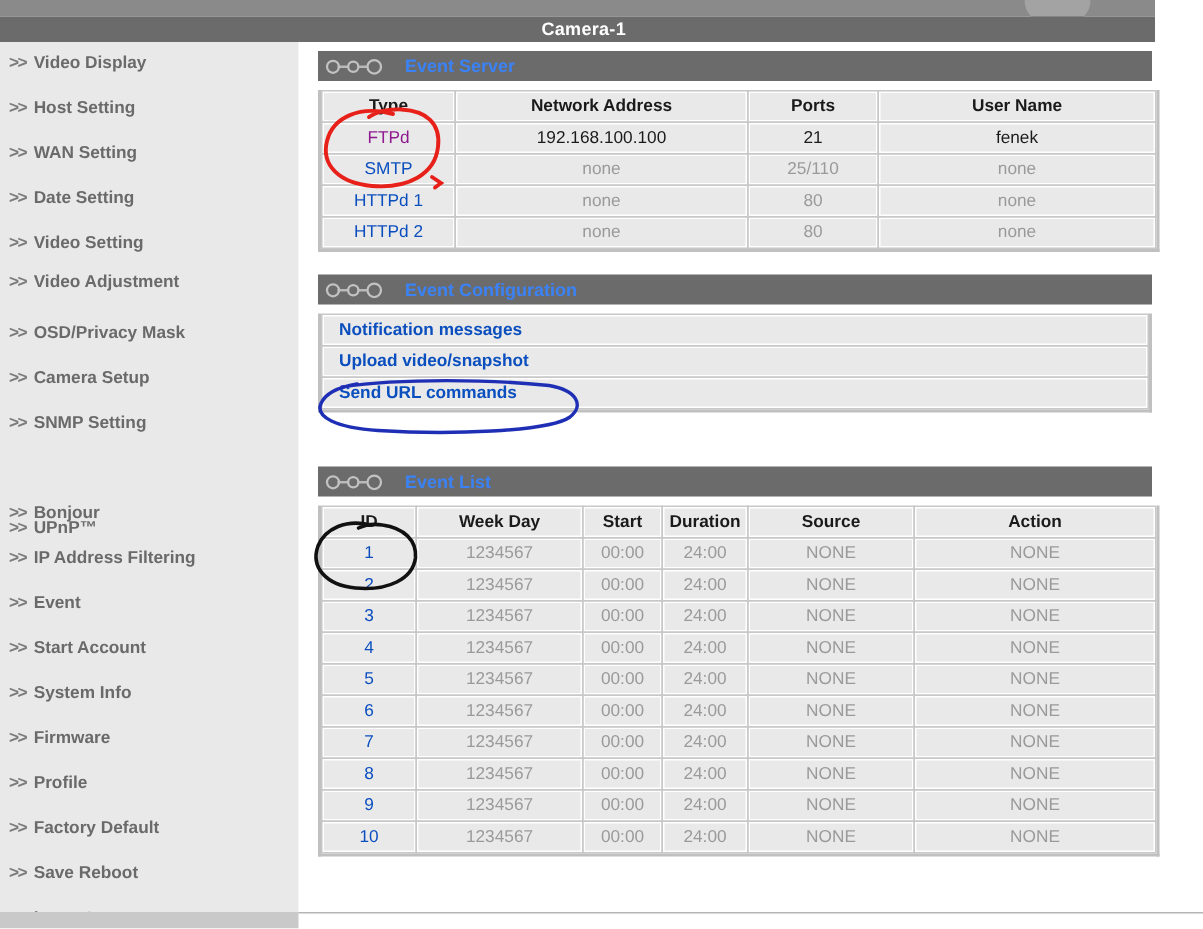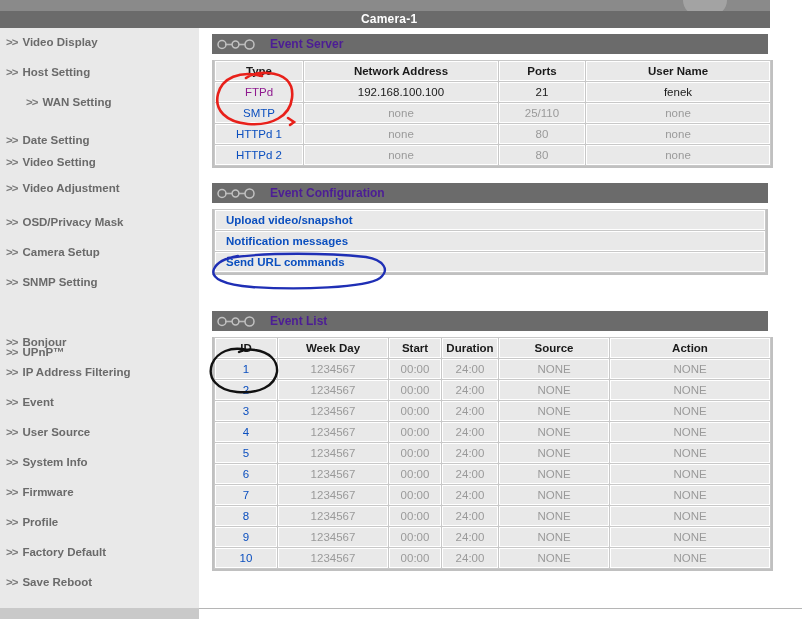--- a/index.html
+++ b/index.html
@@ -53,21 +53,21 @@
   }
 
   
   .panel { position: absolute; }
   .panel-head {
     position: absolute; left: 0; top: 0; width: 556px; height: 20px;
     background: #6b6b6b;
   }
   .panel-head-title {
     position: absolute; left: 58px; top: 0; height: 20px; line-height: 20px;
-    color: #4c1d95; font-size: 12px; font-weight: bold;
+    color: #3b82f6; font-size: 12px; font-weight: bold;
   }
   .chain-icon { position: absolute; left: 4px; top: 5px; width: 42px; height: 11px; }
 
   
   .tbl {
     position: absolute; left: 0;
     border-collapse: separate; border-spacing: 1px;
     background: #ffffff;
     border-left: 2px solid #c0c0c0;
     border-right: 2px solid #c0c0c0;
@@ -120,32 +120,32 @@
 
   <div class="topbar-light"></div>
   <div class="topbar-arc"></div>
   <div class="titlebar"></div>
   <div class="titlebar-text">Camera-1</div>
 
   <div class="sidebar"></div>
   <div id="sidebar-items">
       <div class="side-item" style="top: 34px;"><span class="side-arrow">&gt;&gt;</span><span>Video Display</span></div>
       <div class="side-item" style="top: 64px;"><span class="side-arrow">&gt;&gt;</span><span>Host Setting</span></div>
-      <div class="side-item" style="top: 94px; margin-left: 20px;"><span class="side-arrow">&gt;&gt;</span><span>WAN Setting</span></div>
-      <div class="side-item" style="top: 132px;"><span class="side-arrow">&gt;&gt;</span><span>Date Setting</span></div>
+      <div class="side-item" style="top: 94px;"><span class="side-arrow">&gt;&gt;</span><span>WAN Setting</span></div>
+      <div class="side-item" style="top: 124px;"><span class="side-arrow">&gt;&gt;</span><span>Date Setting</span></div>
       <div class="side-item" style="top: 154px;"><span class="side-arrow">&gt;&gt;</span><span>Video Setting</span></div>
       <div class="side-item" style="top: 180px;"><span class="side-arrow">&gt;&gt;</span><span>Video Adjustment</span></div>
       <div class="side-item" style="top: 214px;"><span class="side-arrow">&gt;&gt;</span><span>OSD/Privacy Mask</span></div>
       <div class="side-item" style="top: 244px; text-align: center;"><span class="side-arrow">&gt;&gt;</span><span>Camera Setup</span></div>
       <div class="side-item" style="top: 274px;"><span class="side-arrow">&gt;&gt;</span><span>SNMP Setting</span></div>
       <div class="side-item" style="top: 304px; margin-top: 40px;"><span class="side-arrow">&gt;&gt;</span><span>UPnP™</span></div>
       <div class="side-item" style="top: 334px;"><span class="side-arrow">&gt;&gt;</span><span>Bonjour</span></div>
       <div class="side-item" style="top: 364px;"><span class="side-arrow">&gt;&gt;</span><span>IP Address Filtering</span></div>
       <div class="side-item" style="top: 394px;"><span class="side-arrow">&gt;&gt;</span><span>Event</span></div>
-      <div class="side-item" style="top: 424px;"><span class="side-arrow">&gt;&gt;</span><span>User Source</span></div>
+      <div class="side-item" style="top: 424px;"><span class="side-arrow">&gt;&gt;</span><span>Start Account</span></div>
       <div class="side-item" style="top: 454px;"><span class="side-arrow">&gt;&gt;</span><span>System Info</span></div>
       <div class="side-item" style="top: 484px;"><span class="side-arrow">&gt;&gt;</span><span>Firmware</span></div>
       <div class="side-item" style="top: 514px;"><span class="side-arrow">&gt;&gt;</span><span>Profile</span></div>
       <div class="side-item" style="top: 544px;"><span class="side-arrow">&gt;&gt;</span><span>Factory Default</span></div>
       <div class="side-item" style="top: 574px;"><span class="side-arrow">&gt;&gt;</span><span>Save Reboot</span></div>
       <div class="side-item" style="top: 604px;"><span class="side-arrow">&gt;&gt;</span><span>Logout</span></div>
     </div>
   <div class="sidebar-bottom"></div>
   <div class="page-bottom-line"></div>
 
@@ -209,24 +209,24 @@
       <line x1="9" y1="5.5" x2="16" y2="5.5" stroke="#b9b9b9" stroke-width="1.6"></line>
       <line x1="23" y1="5.5" x2="29" y2="5.5" stroke="#b9b9b9" stroke-width="1.6"></line>
       <circle cx="6" cy="5.5" r="4" fill="none" stroke="#c2c2c2" stroke-width="1.5"></circle>
       <circle cx="19.5" cy="5.5" r="3.4" fill="none" stroke="#c2c2c2" stroke-width="1.5"></circle>
       <circle cx="33.5" cy="5.5" r="4.5" fill="none" stroke="#c2c2c2" stroke-width="1.5"></circle>
     </svg>
     <div class="panel-head-title">Event Configuration</div>
     <table class="cfg-tbl" id="event-config-table" style="top:26px;">
       <tbody>
           <tr>
+            <td>Notification messages</td>
+          </tr>
+          <tr>
             <td>Upload video/snapshot</td>
-          </tr>
-          <tr>
-            <td>Notification messages</td>
           </tr>
           <tr>
             <td>Send URL commands</td>
           </tr>
         </tbody>
     </table>
   </div>
 
   <div class="panel" style="left:212px; top:311px; width:556px;">
     <div class="panel-head"></div>

